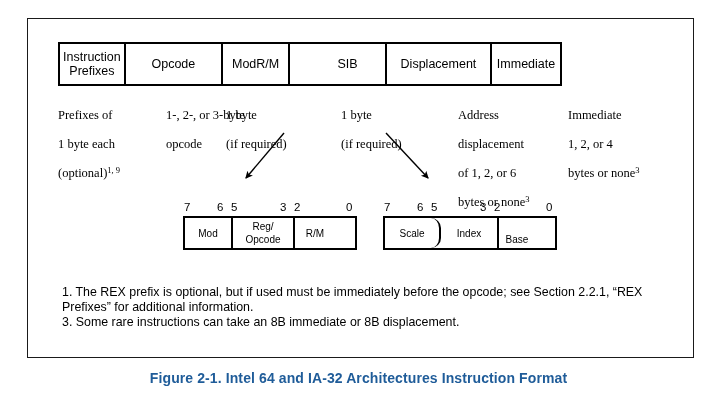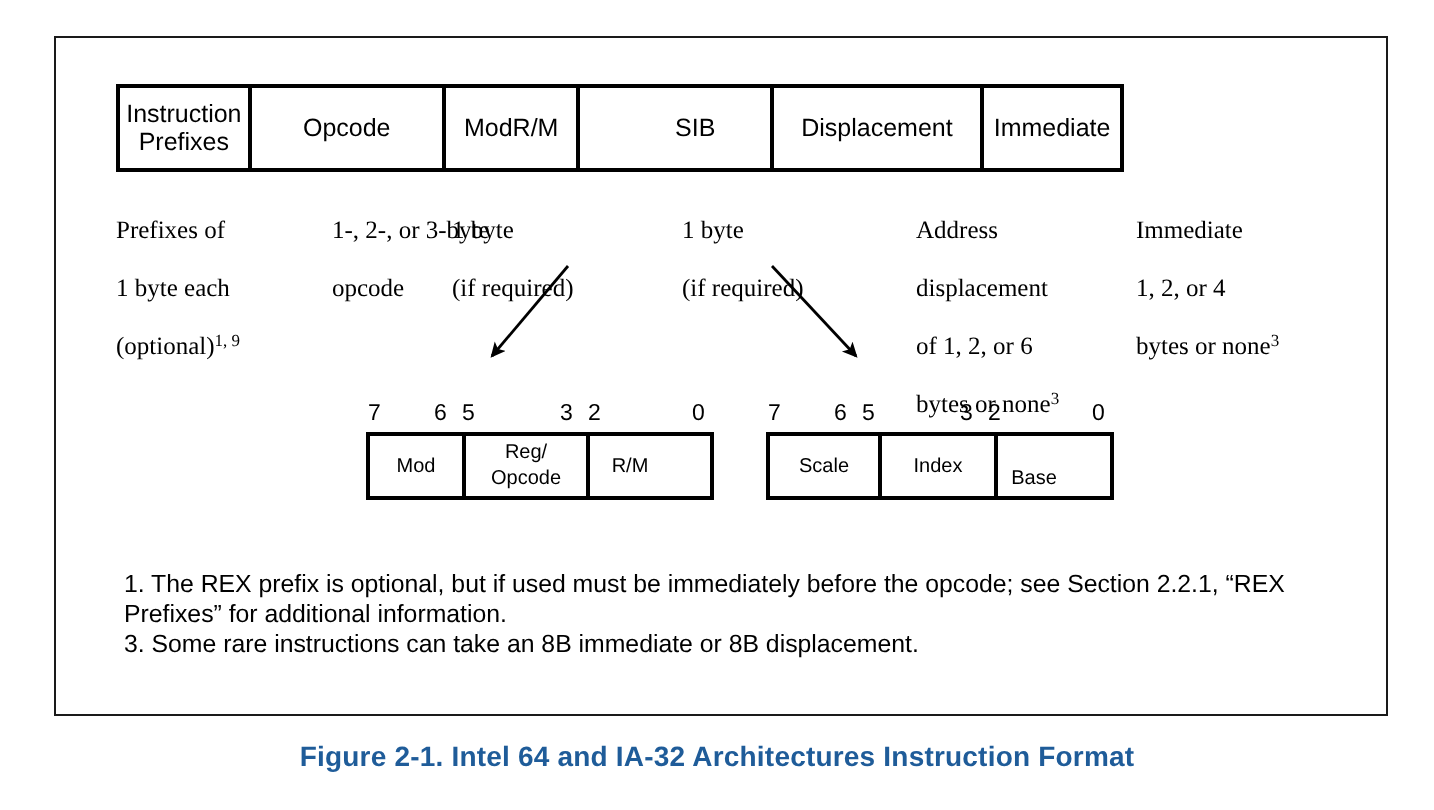--- a/index.html
+++ b/index.html
@@ -131,21 +131,21 @@
   #modrm-group .bc-reg    { width: 62px; }
   #modrm-group .bc-rm     { width: 40px; }
   #modrm-group .bl-7 { left: 1px; }
   #modrm-group .bl-6 { left: 34px; }
   #modrm-group .bl-5 { left: 48px; }
   #modrm-group .bl-3 { left: 97px; }
   #modrm-group .bl-2 { left: 111px; }
   #modrm-group .bl-0 { left: 163px; }
 
   #sib-group { left: 355px; top: 182px; width: 174px; }
-  #sib-group .bc-scale { width: 56px; }
+  #sib-group .bc-scale { width: 56px; border-radius: 10px; }
   #sib-group .bc-index { width: 58px; }
   #sib-group .bc-base  { width: 36px; margin-top: 12px; }
   #sib-group .bl-7 { left: 1px; }
   #sib-group .bl-6 { left: 34px; }
   #sib-group .bl-5 { left: 48px; }
   #sib-group .bl-3 { left: 97px; }
   #sib-group .bl-2 { left: 111px; }
   #sib-group .bl-0 { left: 163px; }
 
   

